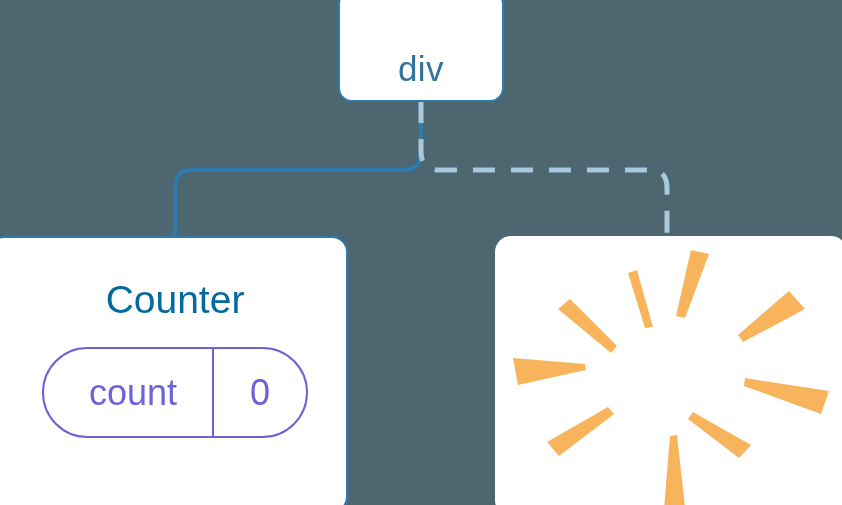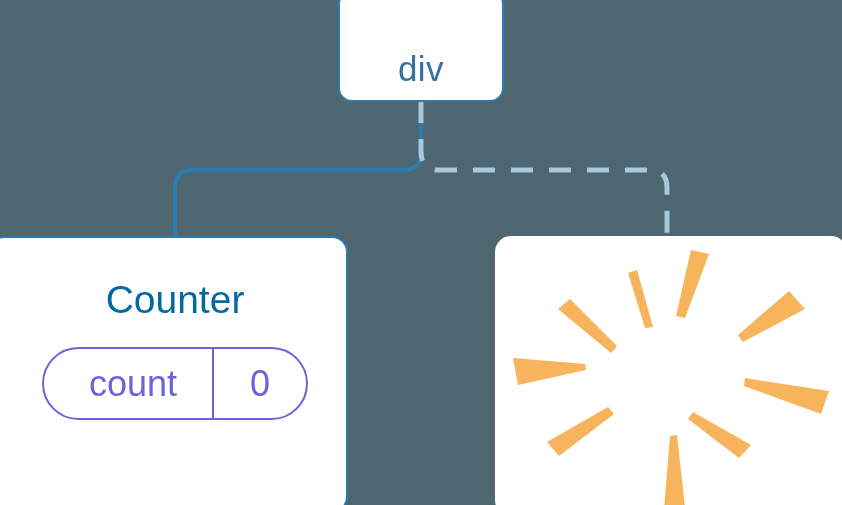--- a/index.html
+++ b/index.html
@@ -70,21 +70,21 @@
     line-height: 1;
     margin-bottom: 28px;
     padding-left: 14px;
   }
 
   
   .state-pill {
     display: flex;
     align-items: stretch;
     width: 266px;
-    height: 73px;
+    height: 91px;
     border: 2px solid #6c63d8;
     border-radius: 50px;
     box-sizing: border-box;
     margin-left: 14px;
   }
   .state-pill .pill-key {
     flex: 1 1 auto;
     display: flex;
     align-items: center;
     justify-content: center;

